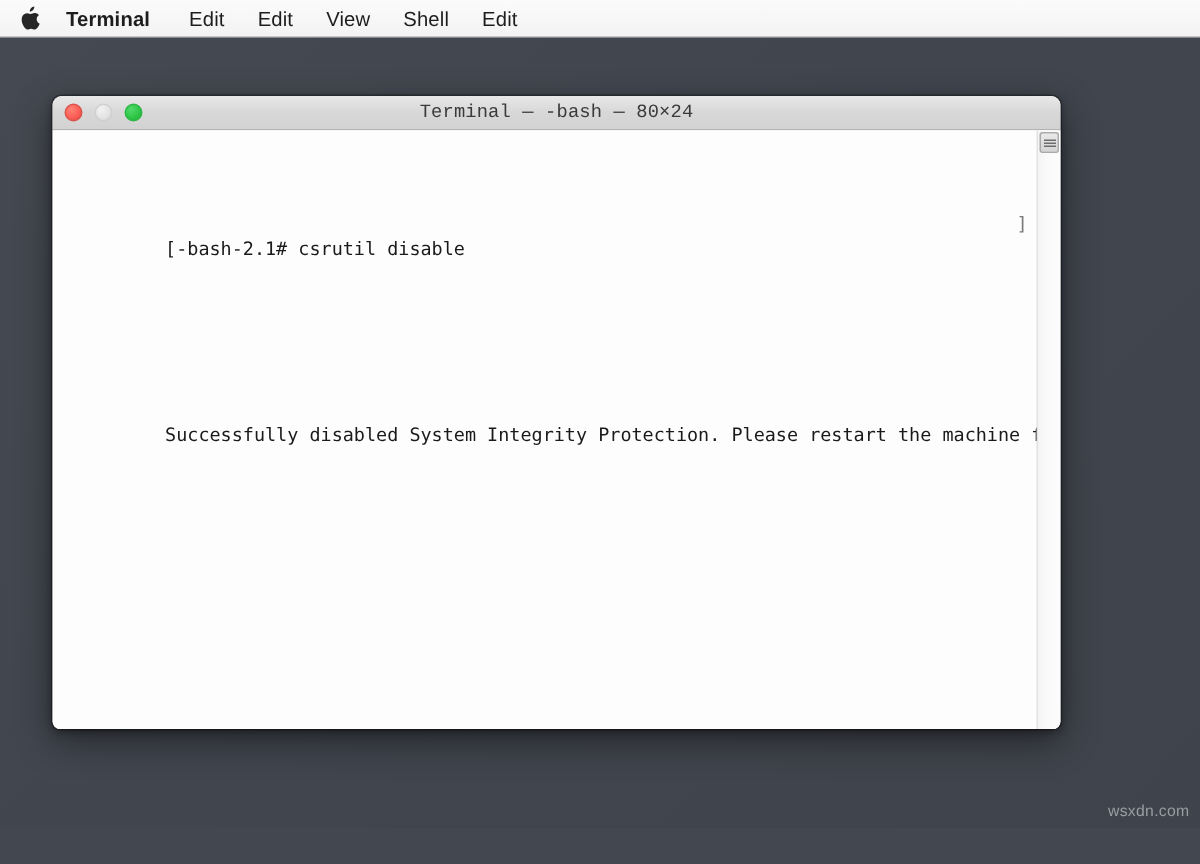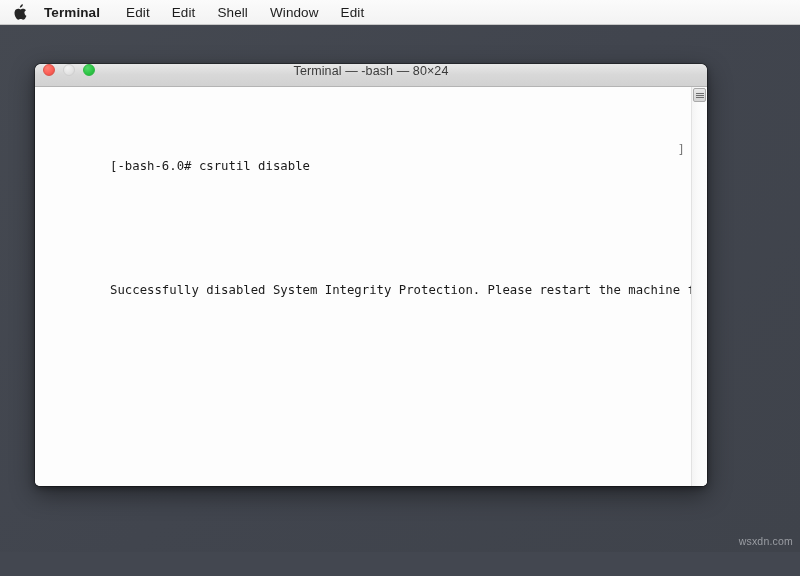--- a/index.html
+++ b/index.html
@@ -80,22 +80,23 @@
   }
 
   
   #titlebar {
     position: relative;
     height: 22px;
     flex: 0 0 22px;
     background: linear-gradient(to bottom, #e8e8e8 0%, #d8d8d8 48%, #d2d2d2 100%);
     border-bottom: 1px solid #b4b4b4;
     display: flex;
-    align-items: flex-start;
+    align-items: center;
     border-radius: 6px 6px 0 0;
+    font-family: Liberation Mono, monospace;
   }
   .traffic-lights {
     display: flex;
     align-items: center;
     gap: 8px;
     padding-left: 8px;
   }
   .tl {
     width: 12px;
     height: 12px;
@@ -217,41 +218,41 @@
       <span>
         <svg width="15" height="17" viewBox="0 0 26 30" aria-hidden="true">
           <path fill="#262626" d="M17.6 4.6c.9-1.1 1.5-2.6 1.3-4.1-1.3.05-2.9.9-3.85 2-.85.95-1.6 2.5-1.4 3.95 1.45.1 2.95-.75 3.95-1.85z"></path>
           <path fill="#262626" d="M21.6 15.9c-.05-3.3 2.7-4.9 2.8-5-1.5-2.2-3.85-2.5-4.7-2.55-2-.2-3.9 1.15-4.9 1.15-1.05 0-2.6-1.15-4.25-1.1-2.2.05-4.2 1.25-5.35 3.2-2.25 3.9-.6 9.7 1.6 12.85 1.1 1.55 2.4 3.3 4.1 3.25 1.65-.05 2.3-1.05 4.3-1.05s2.55 1.05 4.3 1c1.75-.05 2.85-1.6 3.95-3.15 1.25-1.8 1.75-3.55 1.8-3.65-.05-.05-3.4-1.3-3.45-5.15z"></path>
         </svg>
       </span>
     </div>
     <div class="menu-item app-name">Terminal</div>
     <div class="menu-item">Edit</div>
     <div class="menu-item">Edit</div>
+    <div class="menu-item">View</div>
     <div class="menu-item">Shell</div>
-    <div class="menu-item">Window</div>
     <div class="menu-item">Edit</div>
   </div>
 
   <div id="terminal-window">
 
     <div id="titlebar">
       <div class="traffic-lights">
         <div class="tl tl-close"></div>
         <div class="tl tl-min"></div>
         <div class="tl tl-max"></div>
       </div>
       <div id="window-title">Terminal — -bash — 80×24</div>
     </div>
 
     <div id="terminal-body">
       <div id="terminal-text">
 
         <div class="term-line">
-          <span>[-bash-6.0# csrutil disable</span>
+          <span>[-bash-2.1# csrutil disable</span>
           <span class="bracket-right">]</span>
         </div>
 
         <div class="term-line">
           <span>Successfully disabled System Integrity Protection. Please restart the machine fo</span>
         </div>
 
 
         <div class="term-line">
           

